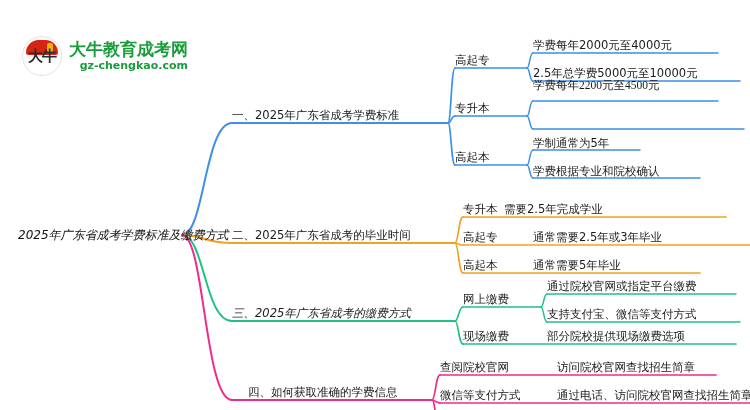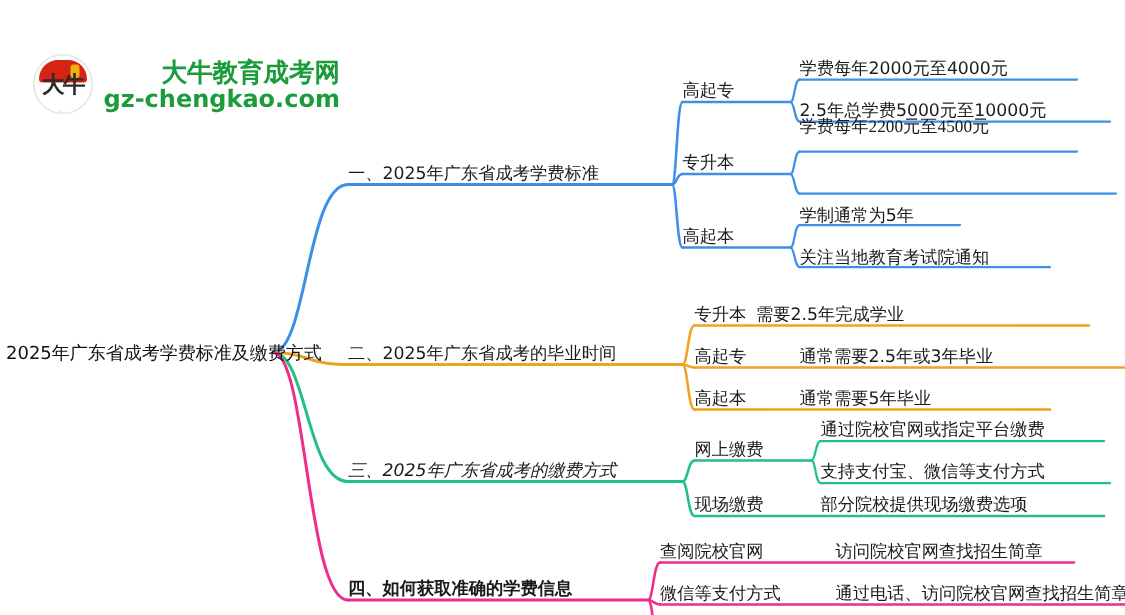--- a/index.html
+++ b/index.html
@@ -17,21 +17,21 @@
   .logo-badge .cap:after{content:"";position:absolute;right:5px;top:3px;width:6px;height:9px;
                    background:#f0b10d;border-radius:2px;}
   .logo-badge .chars{position:absolute;left:0;top:12px;width:38px;text-align:center;
                    font-size:15px;font-weight:bold;color:#2b2b2b;line-height:15px;
                    letter-spacing:-1px;font-family:"DejaVu Sans",sans-serif;}
   .logo-badge .tail{position:absolute;left:6px;bottom:-4px;width:9px;height:9px;
                    background:#ffffff;border-right:1px solid #e4e4e4;border-bottom:1px solid #e4e4e4;
                    transform:rotate(45deg);}
   .logo-text{display:flex;flex-direction:column;justify-content:center;align-items:flex-end;}
   .logo-title{font-size:17px;font-weight:bold;color:#1a9c3c;letter-spacing:0px;line-height:19px;}
-  .logo-sub{font-size:16px;font-weight:bold;color:#1a9c3c;line-height:13px;letter-spacing:0px;}
+  .logo-sub{font-size:11px;font-weight:bold;color:#1a9c3c;line-height:13px;letter-spacing:0px;}
 
   .node{position:absolute;white-space:nowrap;color:#1b1b1b;
         font-size:12px;line-height:14px;
         font-family:"DejaVu Sans","Liberation Sans",sans-serif;}
   .node.root{font-size:12px;color:#111;}
   .node.l2{font-size:11.5px;}
   .node.l3{font-size:11.5px;}
   .node.l4{font-size:11.5px;}
 </style>
 </head>
@@ -93,34 +93,34 @@
       <path d="M182,205 C204.5,205 204.5,370 232,370" fill="none" stroke="#ef2b8c" stroke-width="2" stroke-linecap="round"></path>
       <path d="M232,370 L432,370" fill="none" stroke="#ef2b8c" stroke-width="2" stroke-linecap="round"></path>
       <path d="M432,370 C435.6,370 435.6,345 440,345" fill="none" stroke="#ef2b8c" stroke-width="1.7" stroke-linecap="round"></path>
       <path d="M432,370 C435.6,370 435.6,373 440,373" fill="none" stroke="#ef2b8c" stroke-width="1.7" stroke-linecap="round"></path>
       <path d="M432,370 C435.6,370 435.6,401 440,401" fill="none" stroke="#ef2b8c" stroke-width="1.7" stroke-linecap="round"></path>
       <path d="M440,345 L716,345" fill="none" stroke="#ef2b8c" stroke-width="1.7" stroke-linecap="round"></path>
       <path d="M440,373 L750,373" fill="none" stroke="#ef2b8c" stroke-width="1.7" stroke-linecap="round"></path>
       <path d="M440,401 L746,401" fill="none" stroke="#ef2b8c" stroke-width="1.7" stroke-linecap="round"></path>
     </svg>
 
-  <div class="node root" style="left:4px;top:198px;">2025年广东省成考学费标准及缴费方式</div>
+  <div class="node root" style="left:18px;top:198px;font-style:italic;">2025年广东省成考学费标准及缴费方式</div>
 
   <div class="node l2" style="left:232px;top:78px;">一、2025年广东省成考学费标准</div>
 
   <div class="node l3" style="left:455px;top:23px;">高起专</div>
   <div class="node l4" style="left:533px;top:8px;">学费每年2000元至4000元</div>
   <div class="node l4" style="left:533px;top:36px;">2.5年总学费5000元至10000元</div>
 
   <div class="node l3" style="left:455px;top:71px;">专升本</div>
   <div class="node l4" style="left:533px;top:48px;font-family:Liberation Serif, serif;">学费每年2200元至4500元</div>
 
   <div class="node l3" style="left:455px;top:120px;">高起本</div>
   <div class="node l4" style="left:533px;top:106px;">学制通常为5年</div>
-  <div class="node l4" style="left:533px;top:134px;">关注当地教育考试院通知</div>
+  <div class="node l4" style="left:533px;top:134px;">学费根据专业和院校确认</div>
 
   <div class="node l2" style="left:232px;top:198px;">二、2025年广东省成考的毕业时间</div>
 
   <div class="node l3" style="left:463px;top:172px;">专升本</div>
   <div class="node l4" style="left:504px;top:172px;">需要2.5年完成学业</div>
 
   <div class="node l3" style="left:463px;top:200px;">高起专</div>
   <div class="node l4" style="left:533px;top:200px;">通常需要2.5年或3年毕业</div>
 
   <div class="node l3" style="left:463px;top:228px;">高起本</div>
@@ -128,21 +128,21 @@
 
   <div class="node l2" style="left:232px;top:276px;font-style:italic;">三、2025年广东省成考的缴费方式</div>
 
   <div class="node l3" style="left:463px;top:262px;">网上缴费</div>
   <div class="node l4" style="left:547px;top:249px;">通过院校官网或指定平台缴费</div>
   <div class="node l4" style="left:547px;top:277px;">支持支付宝、微信等支付方式</div>
 
   <div class="node l3" style="left:463px;top:299px;">现场缴费</div>
   <div class="node l4" style="left:547px;top:299px;">部分院校提供现场缴费选项</div>
 
-  <div class="node l2" style="left:232px;top:355px;font-weight:bold;">四、如何获取准确的学费信息</div>
+  <div class="node l2" style="left:248px;top:355px;">四、如何获取准确的学费信息</div>
 
   <div class="node l3" style="left:440px;top:330px;">查阅院校官网</div>
   <div class="node l4" style="left:557px;top:330px;">访问院校官网查找招生简章</div>
 
   <div class="node l3" style="left:440px;top:358px;">微信等支付方式</div>
   <div class="node l4" style="left:557px;top:358px;">通过电话、访问院校官网查找招生简章</div>
 
   <div class="node l3" style="left:440px;top:386px;">关注当地教育考试院通知</div>
   <div class="node l4" style="left:557px;top:386px;">及时关注成人高考相关政策信息</div>
 

